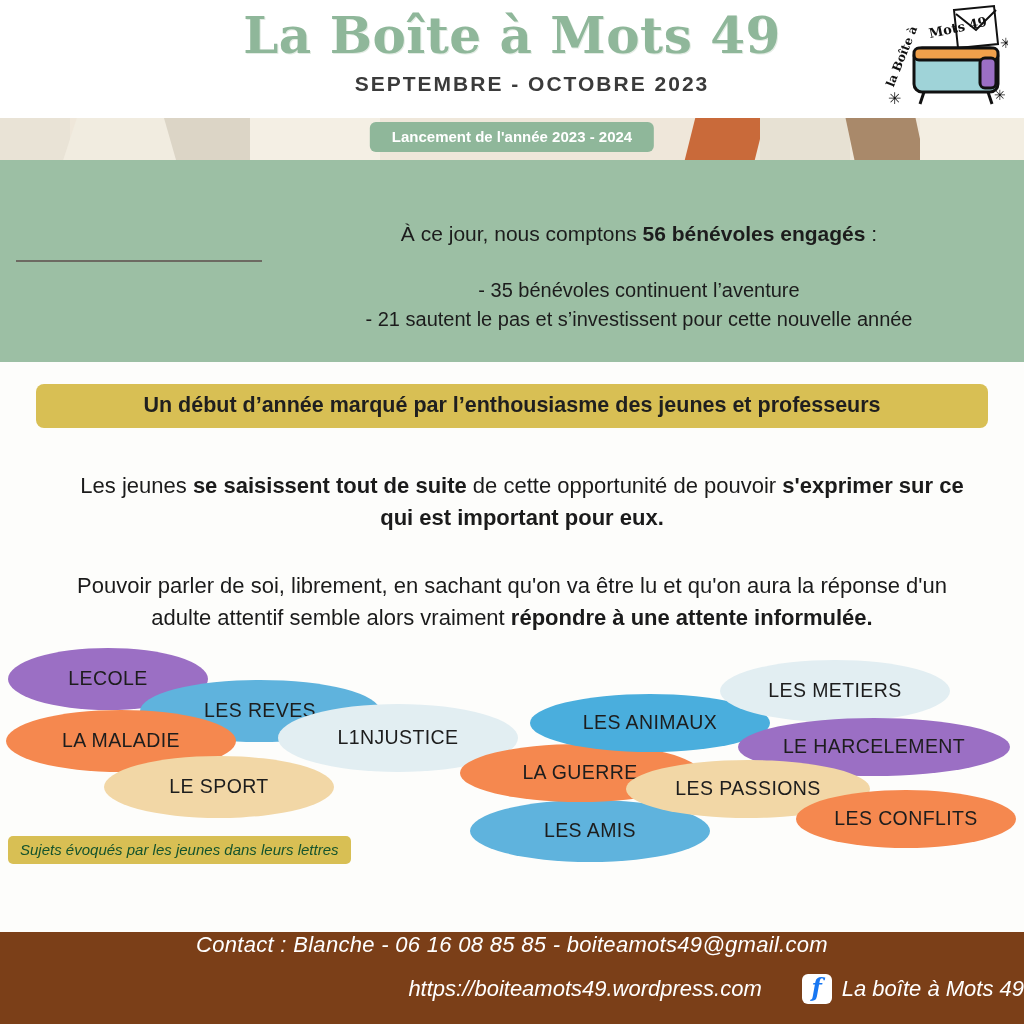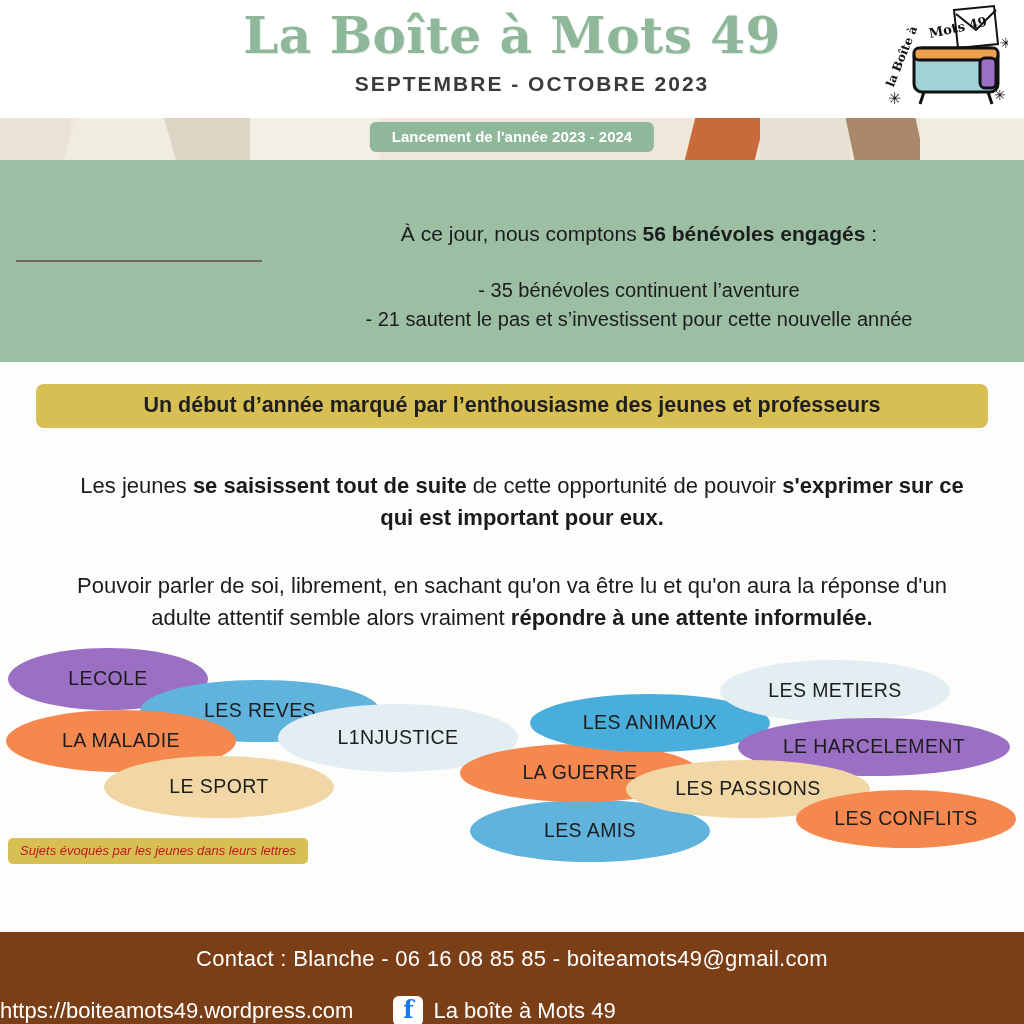--- a/index.html
+++ b/index.html
@@ -160,44 +160,45 @@
     color: #1d1d1d;
     font-size: 19.5px;
     letter-spacing: 0.4px;
     white-space: nowrap;
     font-family: "Liberation Sans", sans-serif;
   }
   .caption {
     position: absolute;
     left: 8px; bottom: 6px;
     background: #d8bf54;
-    color: #b91c1c;
+    color: #14532d;
     font-style: italic;
-    font-size: 13px;
+    font-size: 15px;
     padding: 5px 12px 6px;
     border-radius: 5px;
     z-index: 20;
   }
 
   
   .footer {
     position: absolute;
     left: 0; right: 0; bottom: 0;
     height: 92px;
     background: #7b3f18;
     color: #ffffff;
     text-align: center;
-    padding-top: 14px;
+    padding-top: 0;
+    font-style: italic;
   }
   .footer .l1 { font-size: 22px; letter-spacing: 0.3px; }
   .footer .l2 {
     font-size: 22px;
-    margin-top: 24px;
+    margin-top: 16px;
     display: flex;
-    justify-content: flex-start;
+    justify-content: flex-end;
     align-items: center;
     gap: 40px;
   }
   .fb {
     display: inline-flex;
     align-items: center;
     gap: 10px;
   }
   .fb-icon {
     width: 30px; height: 30px;

